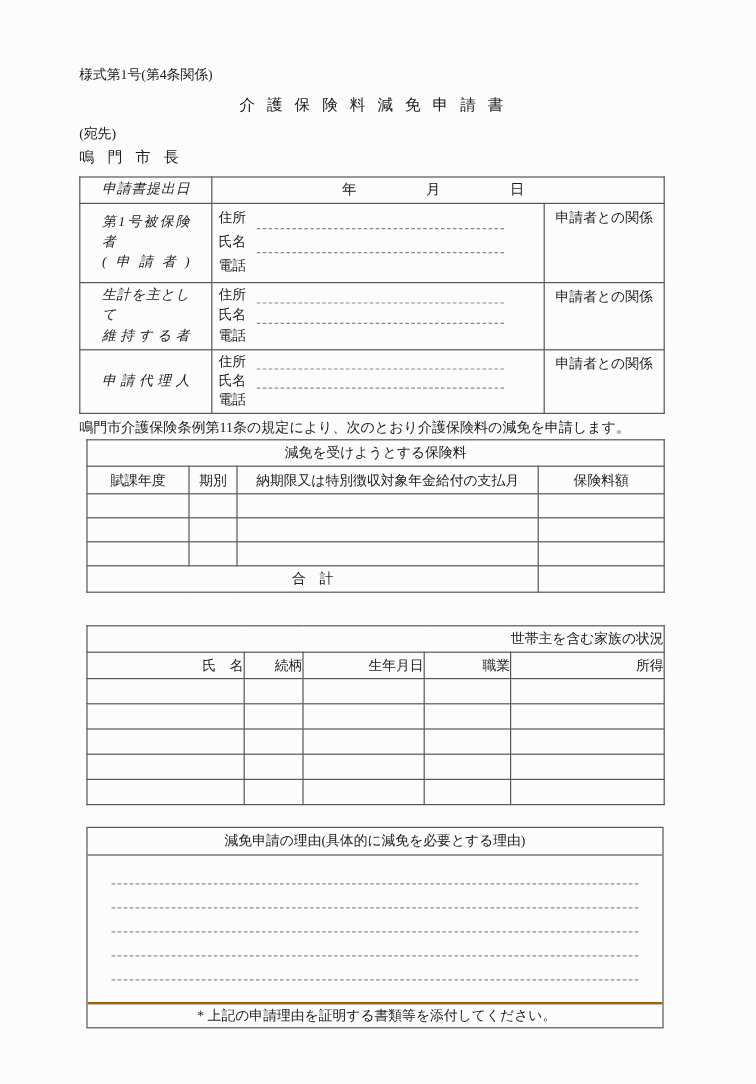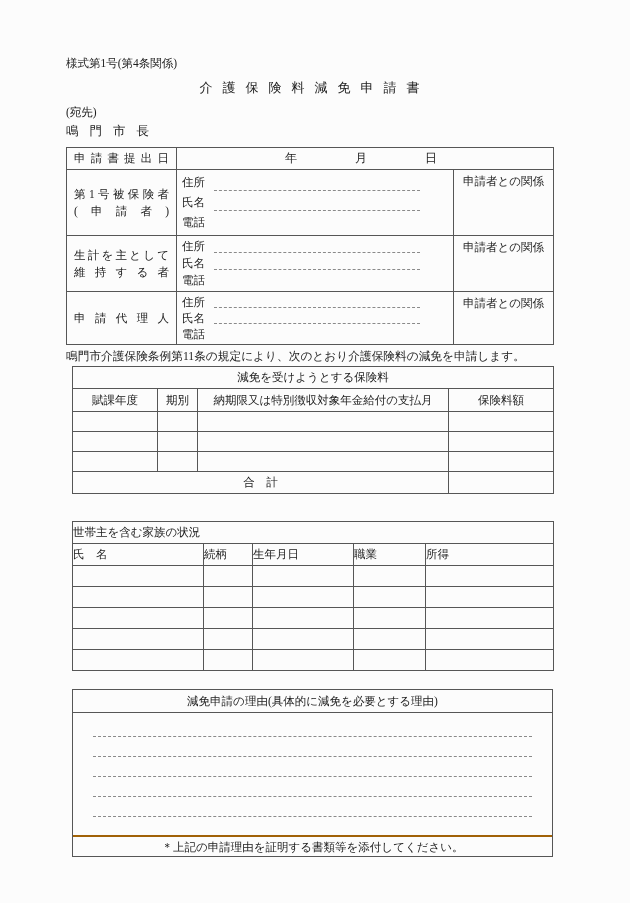--- a/index.html
+++ b/index.html
@@ -17,21 +17,21 @@
   .form-number { font-size:11.5px; line-height:15px; }
   .form-title  { margin-top:8px; text-align:center; font-size:13px; letter-spacing:10px; text-indent:10px; }
   .addr-label  { margin-top:8px; font-size:11.5px; line-height:15px; }
   .addr-name   { margin-top:3px; margin-bottom:7px; font-size:12.5px; letter-spacing:11px; line-height:17px; }
 
   table { border-collapse:collapse; table-layout:fixed; }
   td { border:1px solid #565656; font-size:11.5px; vertical-align:middle; }
 
   
   .t1 { width:487px; }
-  .t1 td.lbl { padding:0 7px; }
+  .t1 td.lbl { padding:0 18px;font-style:italic; }
   .jl { text-align:justify; text-align-last:justify; font-size:11.5px; line-height:17px; }
   .datecell-inner { display:flex; padding-left:108px; gap:58px; font-size:12px; }
   .rlab { vertical-align:top; text-align:center; padding-top:4px; font-size:11.5px; }
   .ccell { padding:2px 6px 2px 5px; }
   .cwrap { display:flex; flex-direction:column; justify-content:space-evenly; height:100%; }
   .crow { display:flex; }
   .clab { align-self:center; font-size:11.5px; line-height:15px; white-space:nowrap; }
   .cline { width:206px; margin-left:9px; align-self:flex-end;
            border-bottom:1px dashed #8a8a8a; height:0; transform:translateY(-2px); }
   tr.r1 { height:22px; }
@@ -45,21 +45,21 @@
   
   .t2 { margin-left:6px; width:481px; }
   .t2 td { text-align:center; }
   .t2 tr.title  { height:22px; }
   .t2 tr.header { height:23px;padding-left:18px; }
   .t2 tr.empty  { height:20px; }
   .t2 tr.total  { height:22px; }
 
   
   .t3 { margin-top:27px; margin-left:6px; width:481px; }
-  .t3 td { text-align:left; }
+  .t3 td { text-align:right; }
   .t3 tr.title  { height:22px; }
   .t3 tr.header { height:22px; }
   .t3 tr.empty  { height:21px; }
 
   
   .rbox { margin-top:18px; margin-left:6px; width:481px; border:1px solid #565656; }
   .rb-title { height:23px; line-height:23px; text-align:center; font-size:11.5px;
               border-bottom:1px solid #565656; }
   .rb-body { height:122px; padding:4px 20px 0; display:flex; flex-direction:column; }
   .rline { height:20px; border-bottom:1px dashed #8a8a8a; }

